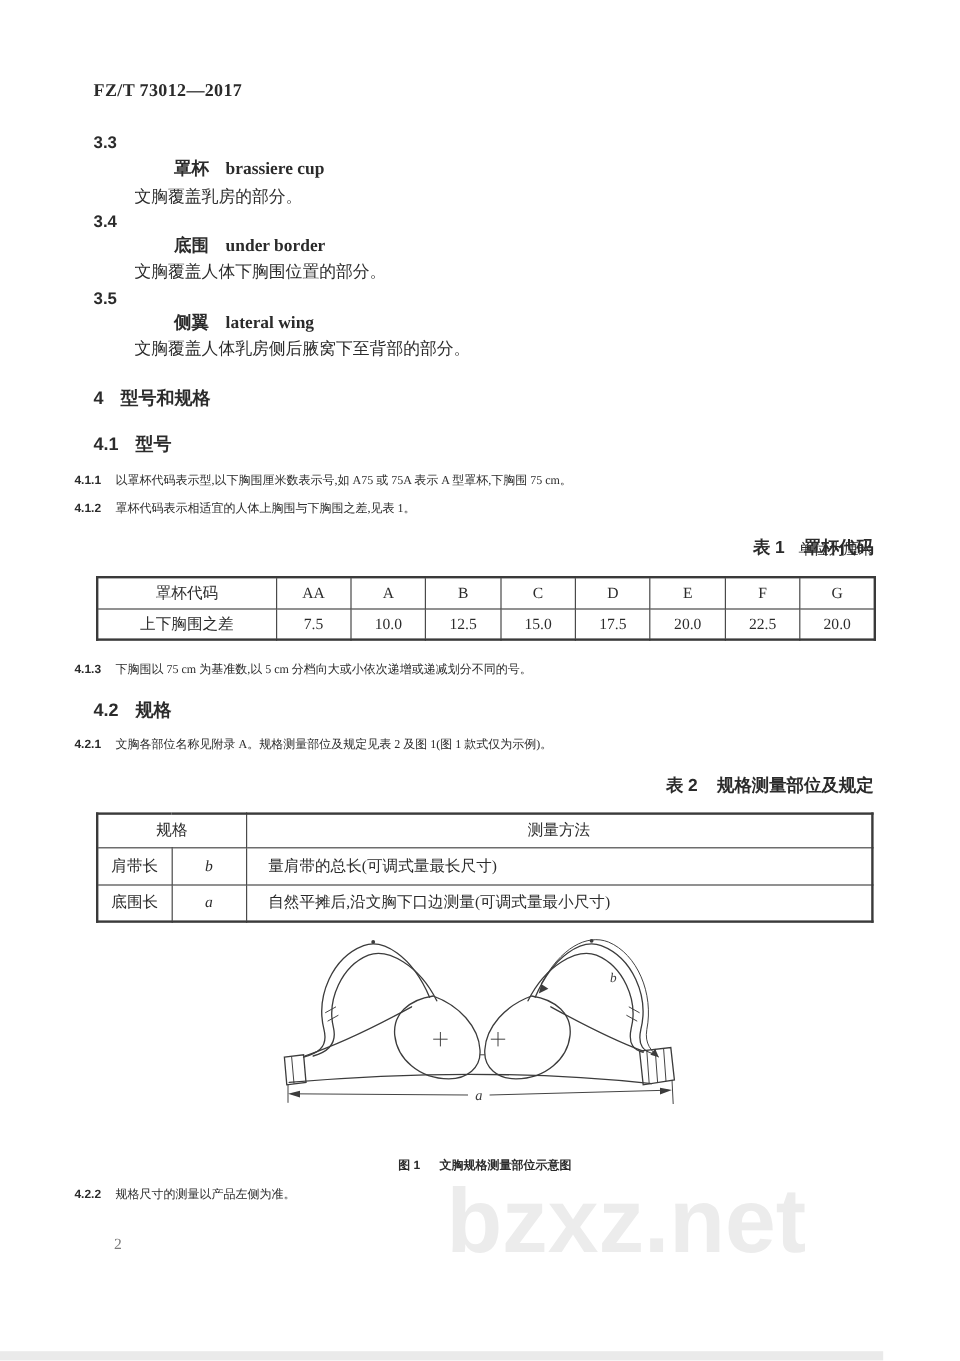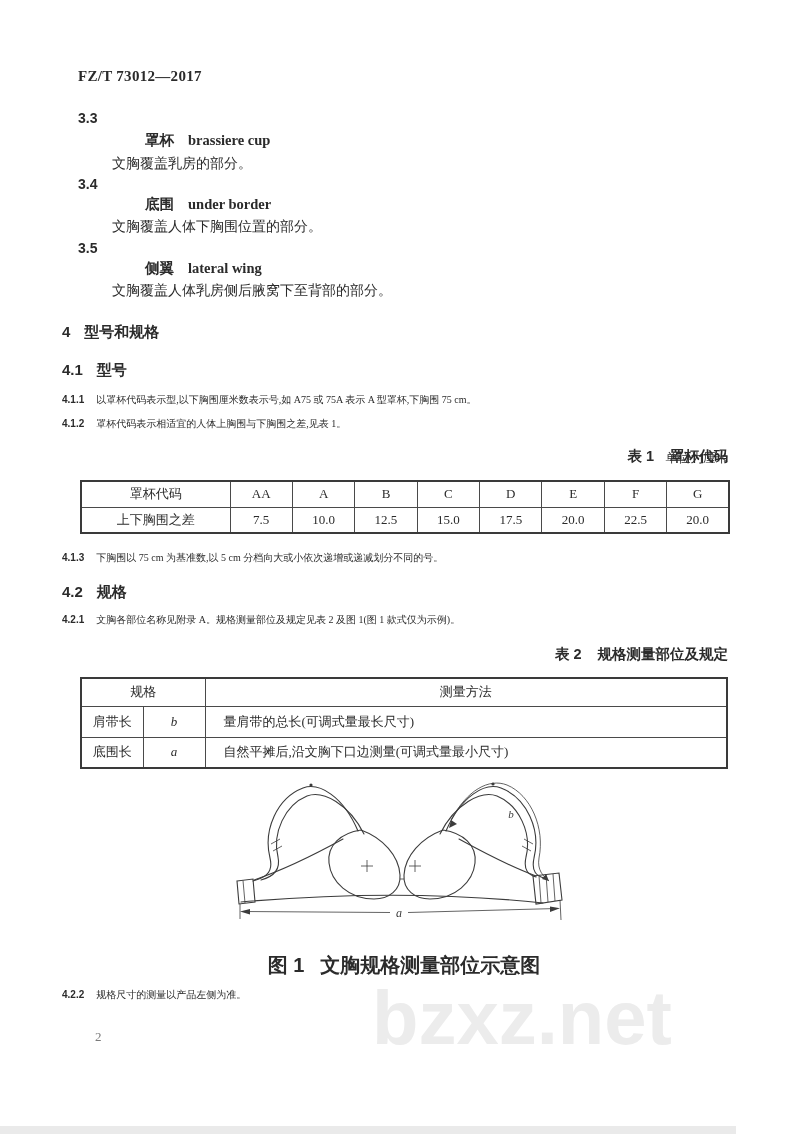--- a/index.html
+++ b/index.html
@@ -11,21 +11,21 @@
   }
   .abs { position:absolute; }
 
   .std-header { left:78px; top:68px; font-size:15px; font-weight:bold; letter-spacing:.3px; }
 
   .term-num { left:78px; font-size:14px; font-weight:bold; font-family:"Liberation Sans","DejaVu Sans",sans-serif; }
   .term-line { left:112px; font-size:14.5px; font-weight:bold;margin-left:33px; }
   .term-line .zh { font-family:"Liberation Sans","DejaVu Sans",sans-serif; margin-right:14px; }
   .term-def { left:112px; font-size:14px; }
 
-  .h-main { left:62px; font-size:15px; font-weight:bold; font-family:"Liberation Sans","DejaVu Sans",sans-serif; }
+  .h-main { left:78px; font-size:15px; font-weight:bold; font-family:"Liberation Sans","DejaVu Sans",sans-serif; }
   .h-main .num { margin-right:14px; }
 
   .clause { left:62px; font-size:10px; white-space:nowrap; }
   .clause .cnum { font-weight:bold; font-family:"Liberation Sans","DejaVu Sans",sans-serif; margin-right:12px; }
 
   .tbl-caption { left:80px; width:648px; text-align:right; font-size:14.5px; font-weight:bold;
     font-family:"Liberation Sans","DejaVu Sans",sans-serif; }
   .tbl-caption .pfx { margin-right:16px; }
   .unit-note { position:absolute; right:0; bottom:-1px; font-size:12.5px; font-weight:normal;
     font-family:"Liberation Serif","DejaVu Serif",serif; }
@@ -33,22 +33,22 @@
   table { border-collapse:collapse; table-layout:fixed; }
   .std-table { width:648px; border:2px solid #3a3a3a; }
   .std-table td, .std-table th { border:1px solid #4a4a4a; font-size:13px; font-weight:normal;
     text-align:center; vertical-align:middle; }
   #table1 td { height:26px; }
   #table2 th { height:28px; }
   #table2 td { height:31px; }
   #table2 td.method { text-align:left; padding-left:18px; }
   .sym { font-style:italic; font-family:"Liberation Serif","DejaVu Serif",serif; }
 
-  .fig-caption { left:80px; width:648px; text-align:center; font-size:20px; font-weight:bold;
-    font-family:"Liberation Sans","DejaVu Sans",sans-serif; }
+  .fig-caption { left:80px; width:648px; text-align:center; font-size:10px; font-weight:bold;
+    font-family:"Liberation Sans","DejaVu Sans",sans-serif;margin-top:12px; }
   .fig-caption .pfx { margin-right:16px; }
 
   .page-num { left:95px; top:1029px; font-size:13px; color:#7a7a7a; }
 
   .watermark { left:372px; top:980px; font-size:76px; font-weight:bold;
     font-family:"Liberation Sans","DejaVu Sans",sans-serif; color:#ececec; letter-spacing:0px;
     line-height:1; user-select:none; }
 
   .edge-right { left:794px; top:0; width:2px; height:1134px; background:#e2e2e2; }
   .edge-bottom { left:0; top:1126px; width:800px; height:8px; background:#eaeaea; }

